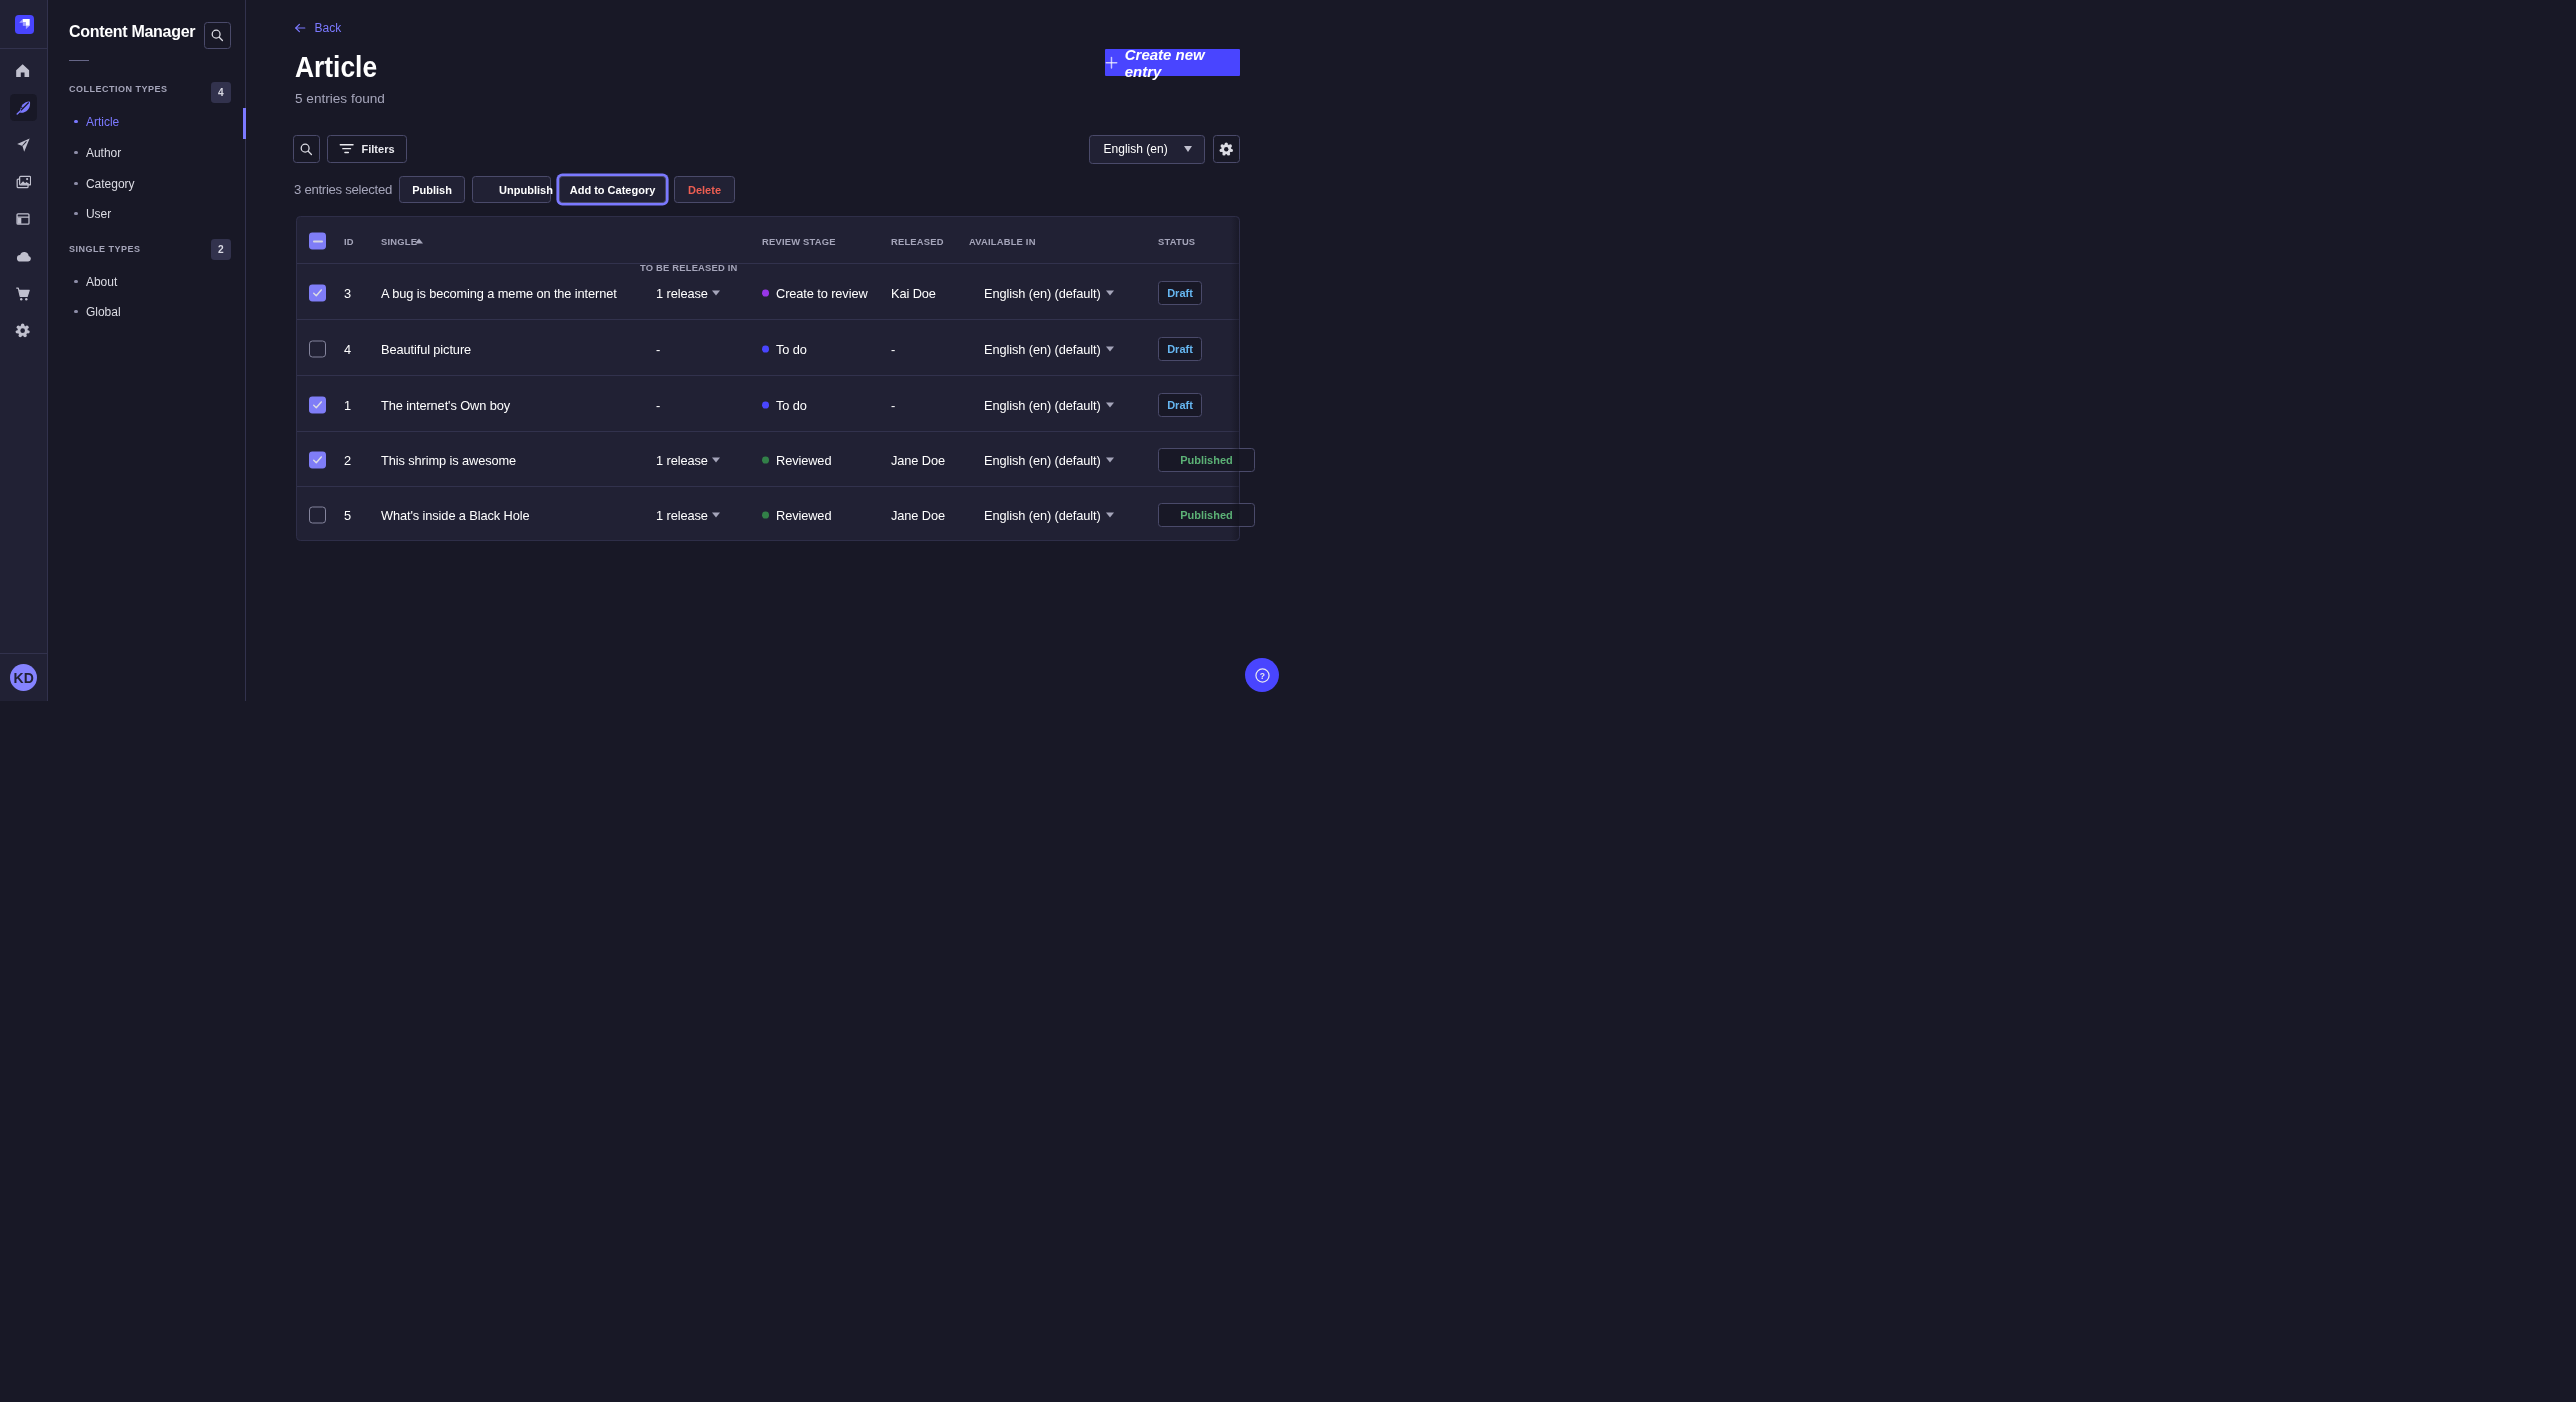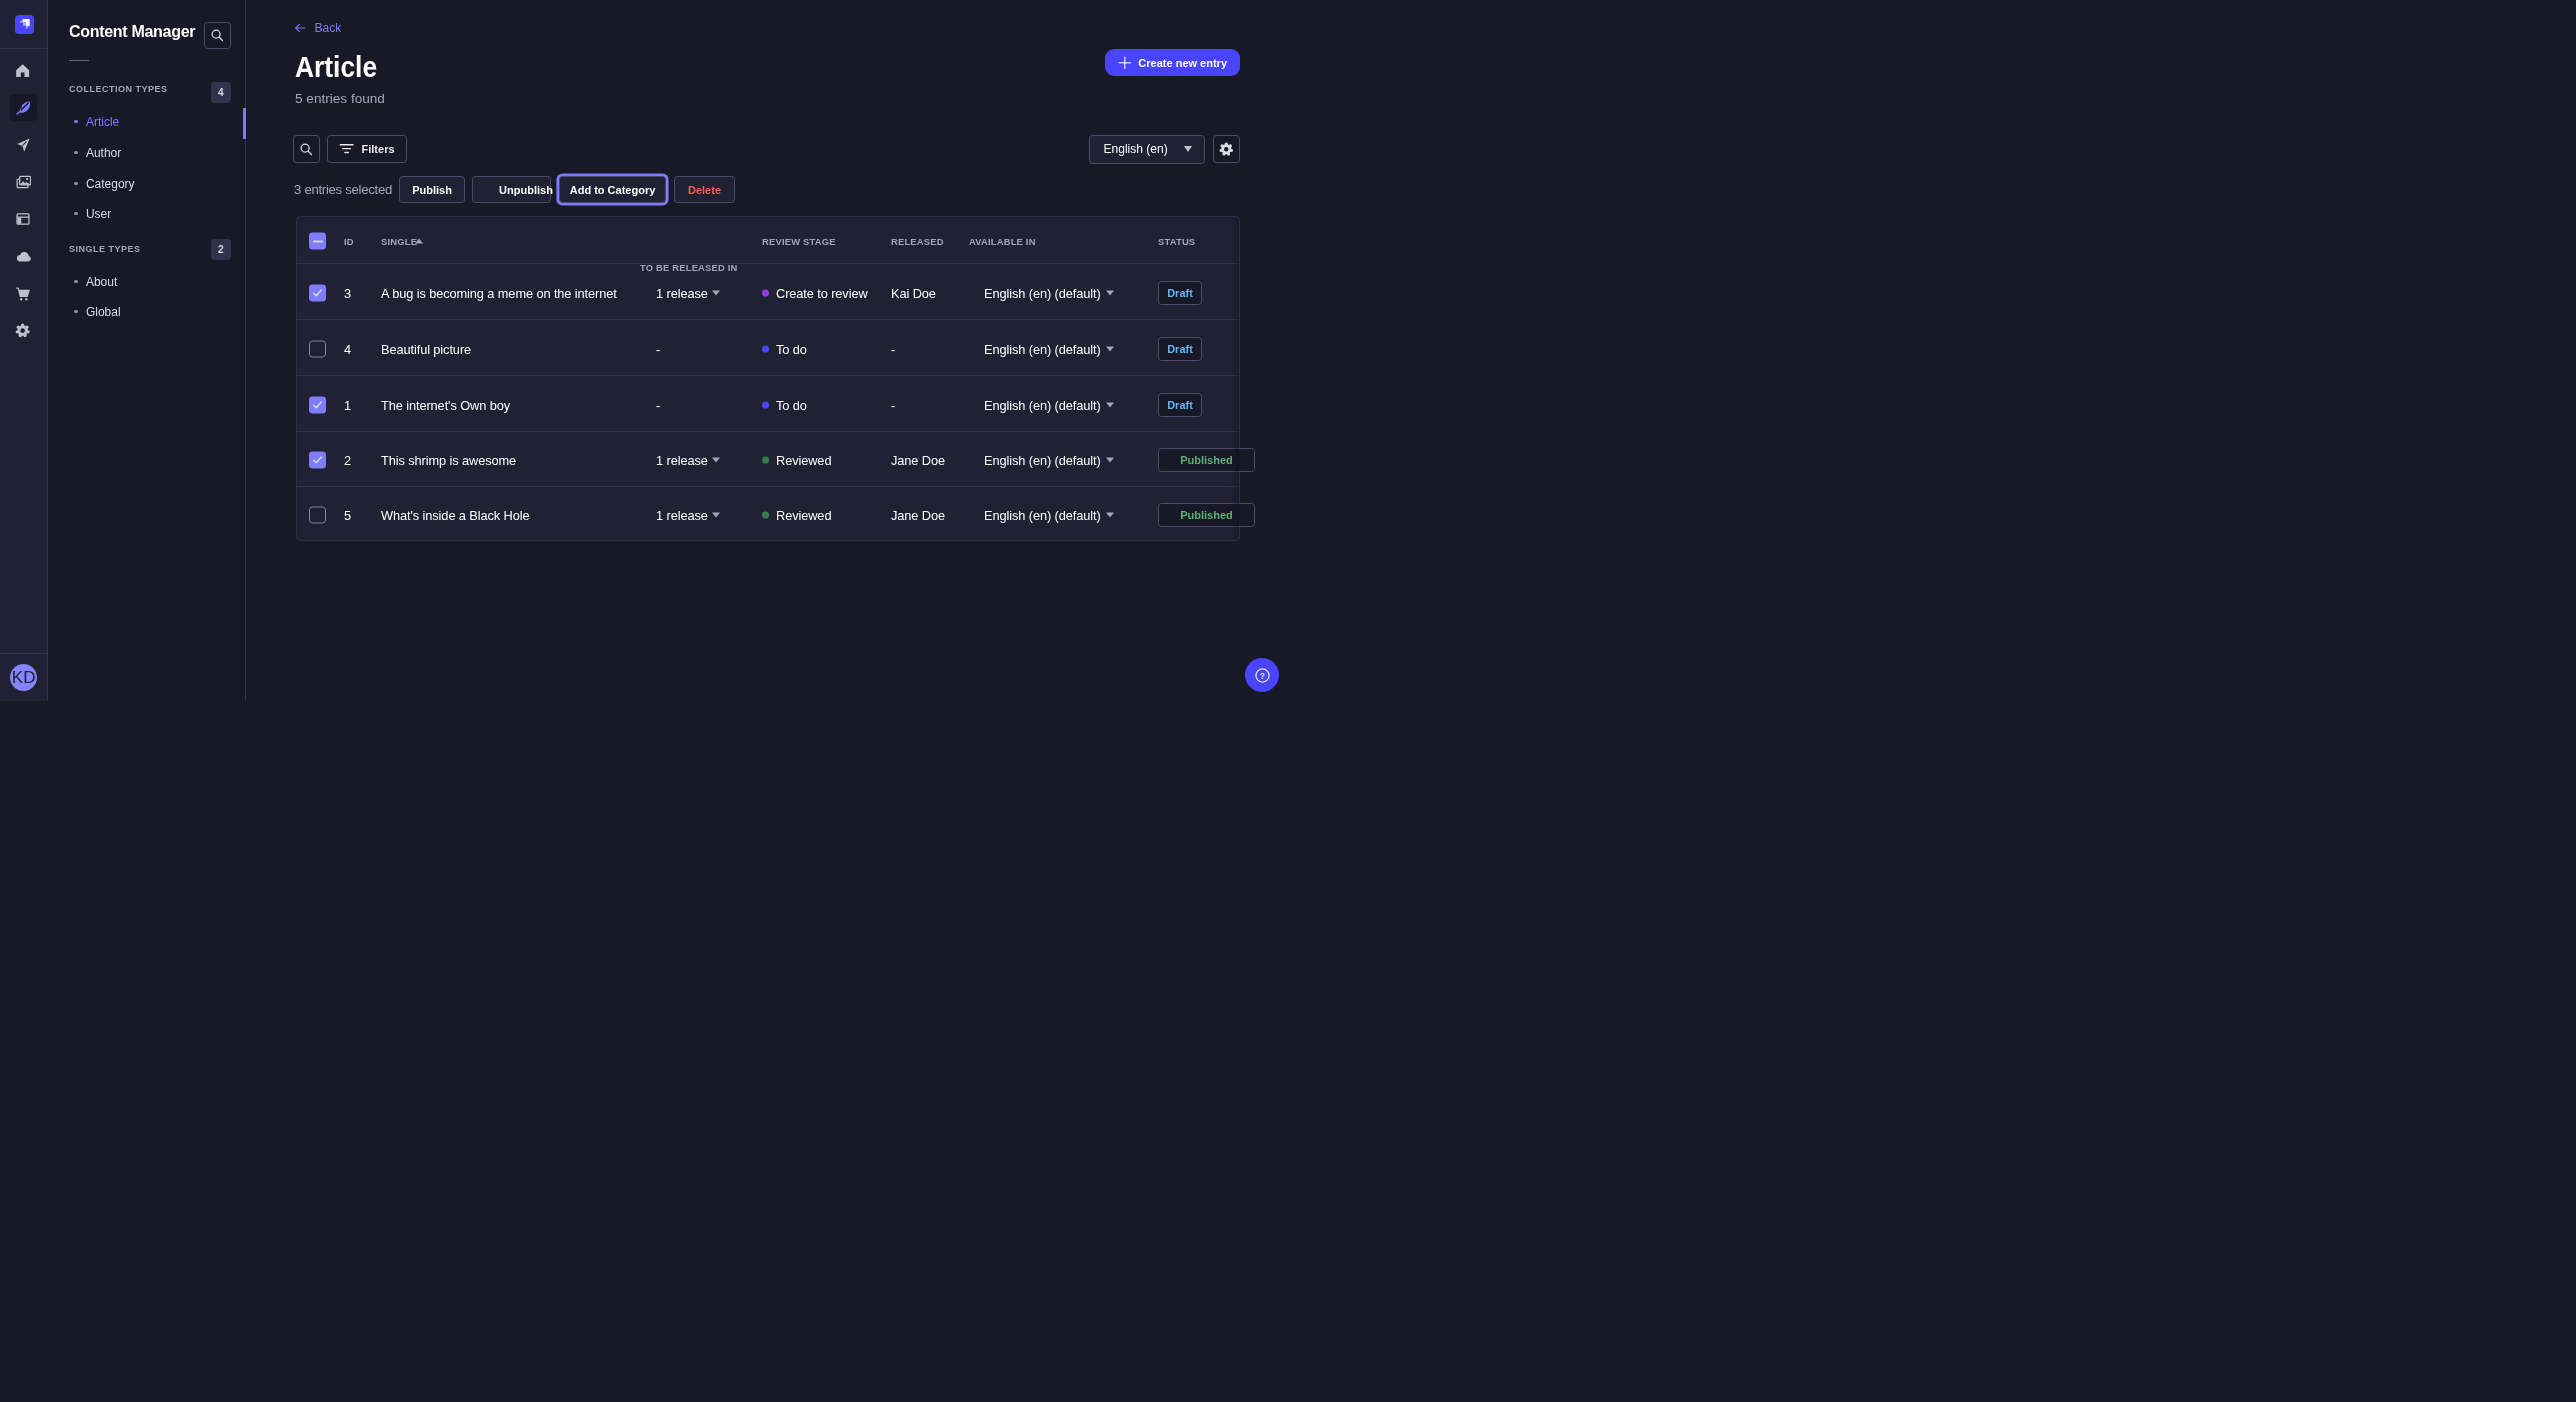--- a/index.html
+++ b/index.html
@@ -9,21 +9,21 @@
 #rail { position:absolute; left:0; top:0; width:48px; height:701px;
   background:#212134; border-right:0.9px solid #32324d; }
 #rail .logo { position:absolute; left:14.5px; top:14.5px; width:19px; height:19px;
   border-radius:3.8px; background:#4945ff; display:flex; align-items:center; justify-content:center; }
 #rail .topline { position:absolute; left:0; right:0; top:48px; border-top:0.9px solid #32324d; }
 #railicons { position:absolute; left:0; right:0.9px; top:57px; display:flex; flex-direction:column; align-items:center; gap:10.2px; }
 .ritem { width:27px; height:27px; display:flex; align-items:center; justify-content:center; border-radius:4.3px; }
 .ritem.sel { background:#181826; }
 #rail .botline { position:absolute; left:0; right:0; top:653px; border-top:0.9px solid #32324d; }
 #avatar { position:absolute; left:10.2px; top:664px; width:27px; height:27px; border-radius:50%;
-  background:#8583ff; color:#212134; font-size:17px; font-weight:normal;
+  background:#8583ff; color:#212134; font-size:14px; font-weight:bold;
   display:flex; align-items:center; justify-content:center; letter-spacing:0.2px; }
 
 #subnav { position:absolute; left:48px; top:0; width:198px; height:701px;
   background:#181826; border-right:0.9px solid #32324d; }
 #subnav h2 { position:absolute; left:21px; top:23.4px; font-size:16px; font-weight:bold; color:#fff; letter-spacing:-0.3px; }
 #snsearch { position:absolute; left:156px; top:22px; width:27px; height:27px;
   border:0.9px solid #4a4a6a; border-radius:3.4px; display:flex; align-items:center; justify-content:center; }
 #subnav .hr { position:absolute; left:21px; top:60px; width:19.6px; border-top:0.9px solid #666687; }
 .sectlabel { position:absolute; left:21px; font-size:9px; font-weight:bold; color:#a5a5ba; letter-spacing:0.5px; }
 .badge { position:absolute; left:163px; width:19.6px; height:21px; background:#32324d; border-radius:3.4px;
@@ -33,22 +33,22 @@
 .snitem .dot { width:3.8px; height:3.8px; border-radius:50%; background:#8e8ea9; }
 .snitem.active { color:#7b79ff; }
 .snitem.active .dot { background:#7b79ff; }
 #snind { position:absolute; left:195px; top:108px; width:2.6px; height:31px; background:#7b79ff; }
 
 #back { position:absolute; left:294px; top:21px; display:flex; align-items:center; gap:8.5px;
   color:#7b79ff; font-size:12px; }
 #h1 { position:absolute; left:295px; top:51px; font-size:29px; font-weight:bold; color:#fff; transform:scaleX(0.91); transform-origin:left; }
 #sub1 { position:absolute; left:295px; top:91px; font-size:13.6px; color:#a5a5ba; }
 #createbtn { position:absolute; left:1105px; top:49px; width:135px; height:27px; background:#4945ff;
-  border-radius:9px; display:flex; align-items:center; justify-content:center; gap:6.8px;
-  color:#fff; font-size:11px; font-weight:bold; }
+  border-radius:1px; display:flex; align-items:center; justify-content:center; gap:6.8px;
+  color:#fff; font-size:15px; font-weight:bold;font-style:italic; }
 
 .iconbtn { position:absolute; width:27px; height:28px; border:0.9px solid #4a4a6a; border-radius:3.4px;
   display:flex; align-items:center; justify-content:center; background:#181826; }
 #filterbtn { position:absolute; left:327px; top:135px; width:80px; height:28px; border:0.9px solid #4a4a6a;
   border-radius:3.4px; display:flex; align-items:center; justify-content:center; gap:6.8px;
   color:#eaeaef; font-size:11px; font-weight:bold; background:#181826; }
 #langsel { position:absolute; left:1089px; top:135px; width:116px; height:28.5px; background:#212134;
   border:0.9px solid #4a4a6a; border-radius:3.4px; display:flex; align-items:center;
   padding:0 12px 0 13.6px; color:#fff; font-size:12px; }
 #langsel .caret { margin-left:auto; width:0; height:0; border-left:4.9px solid transparent;

